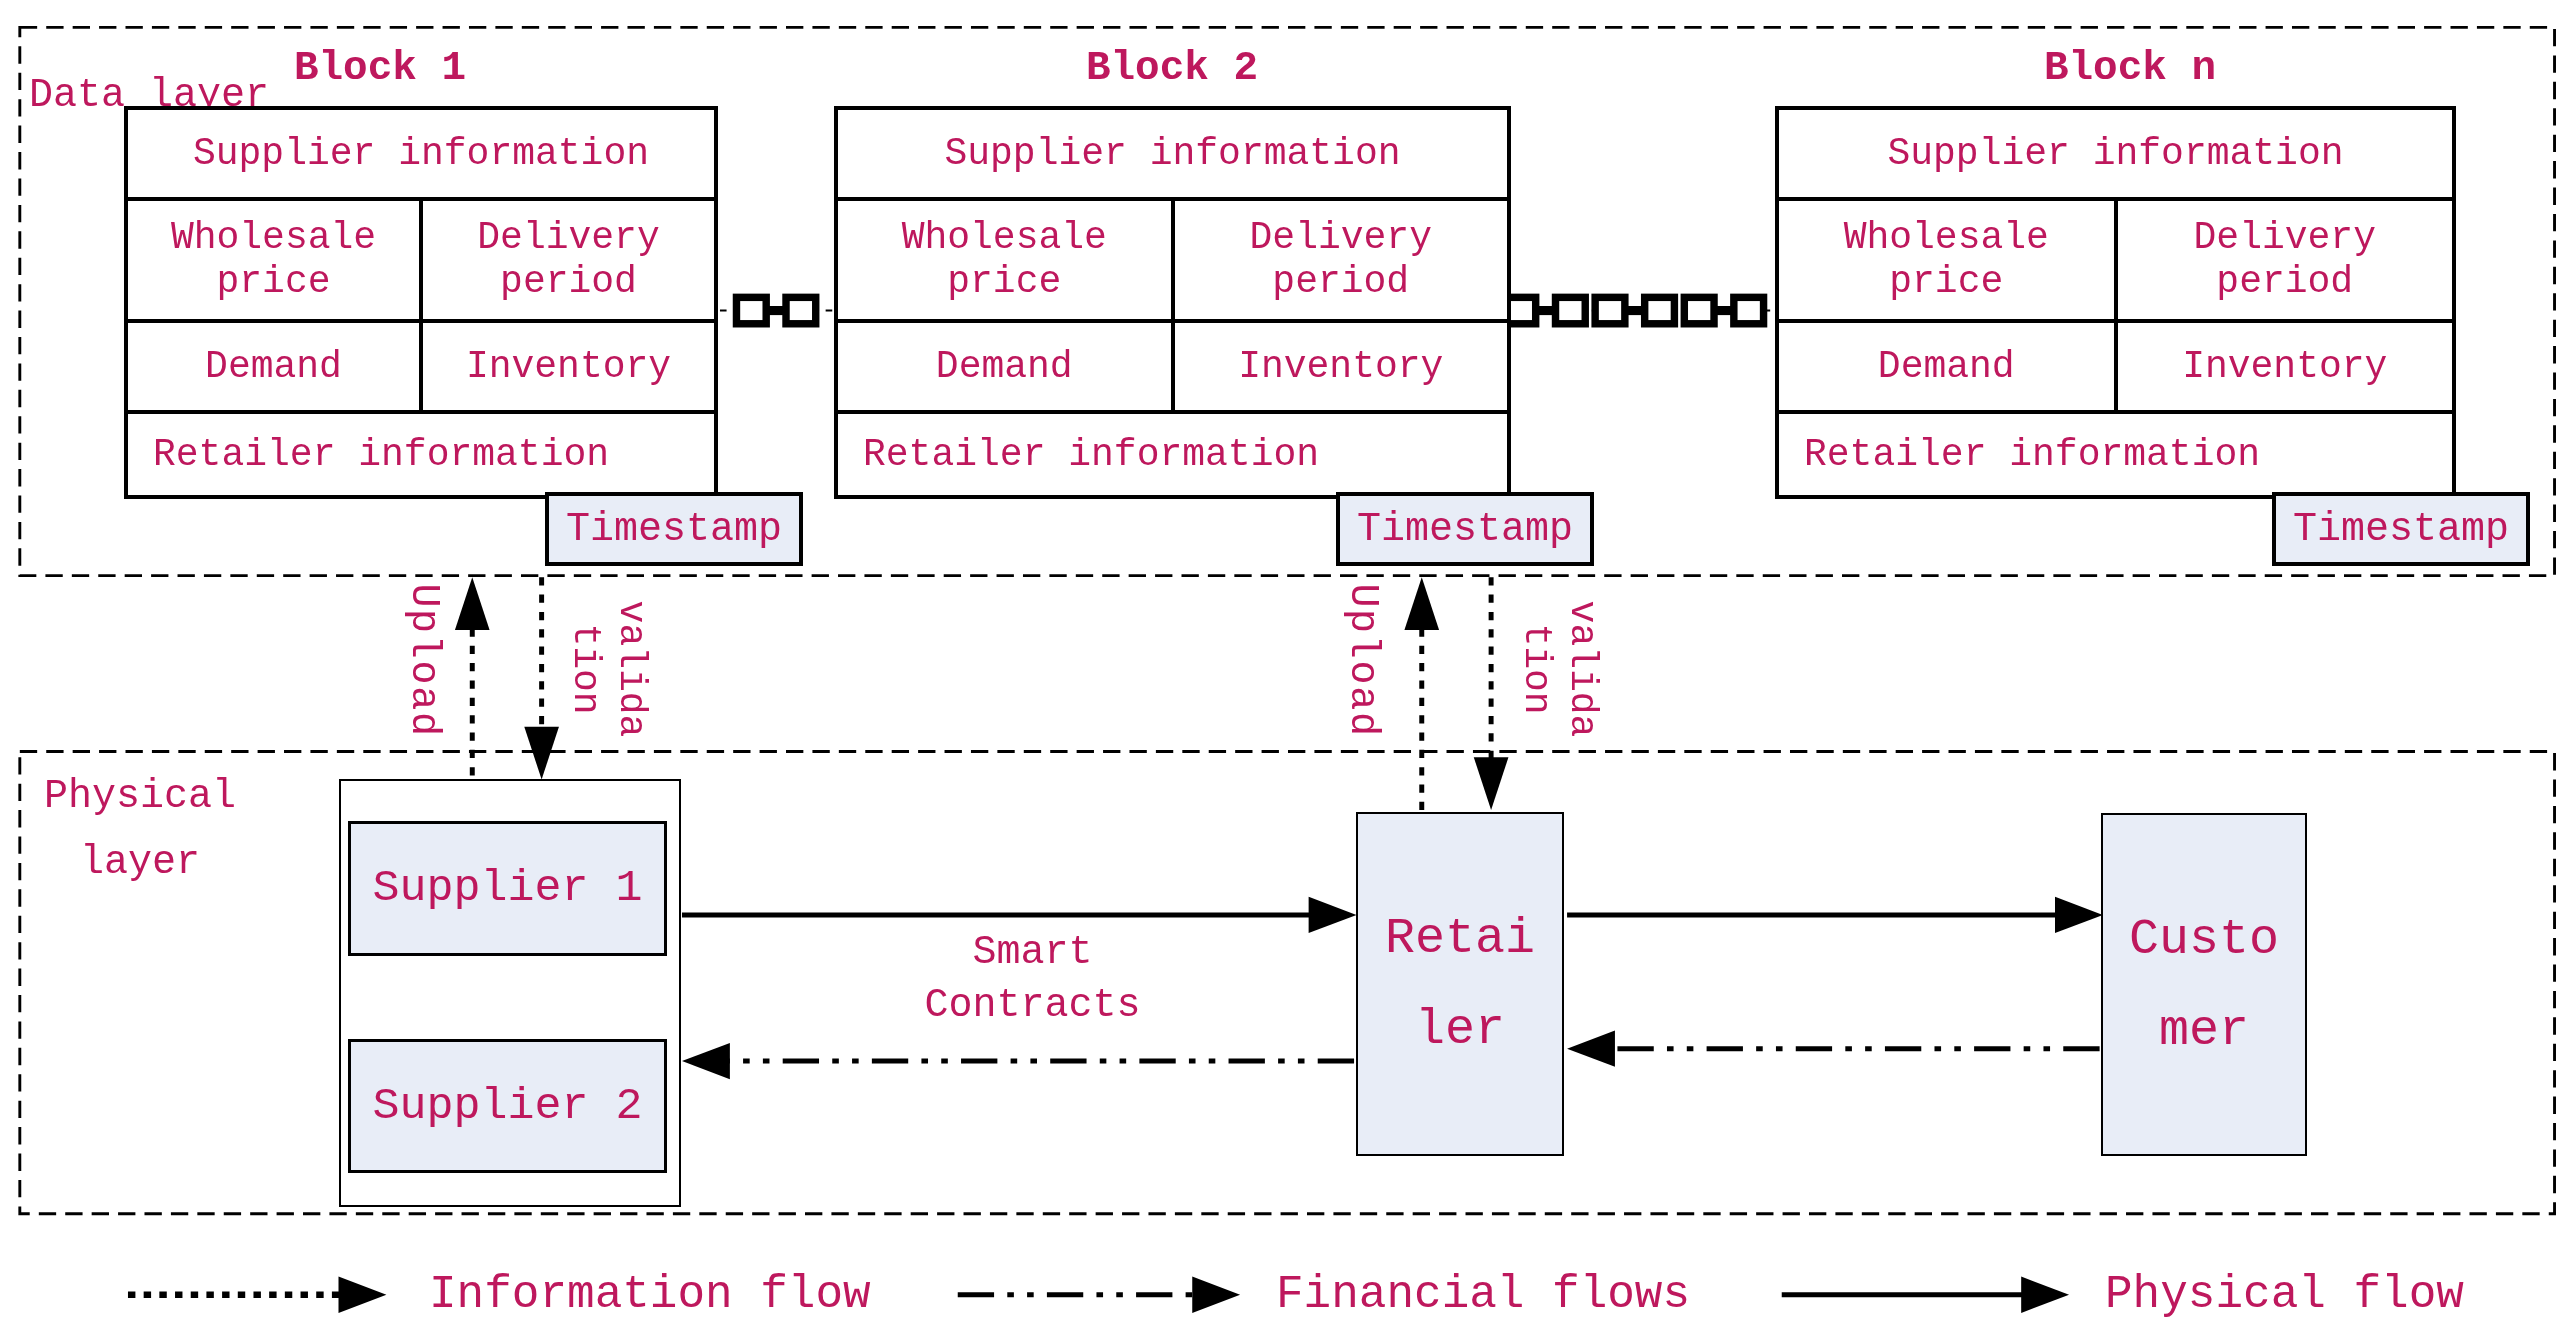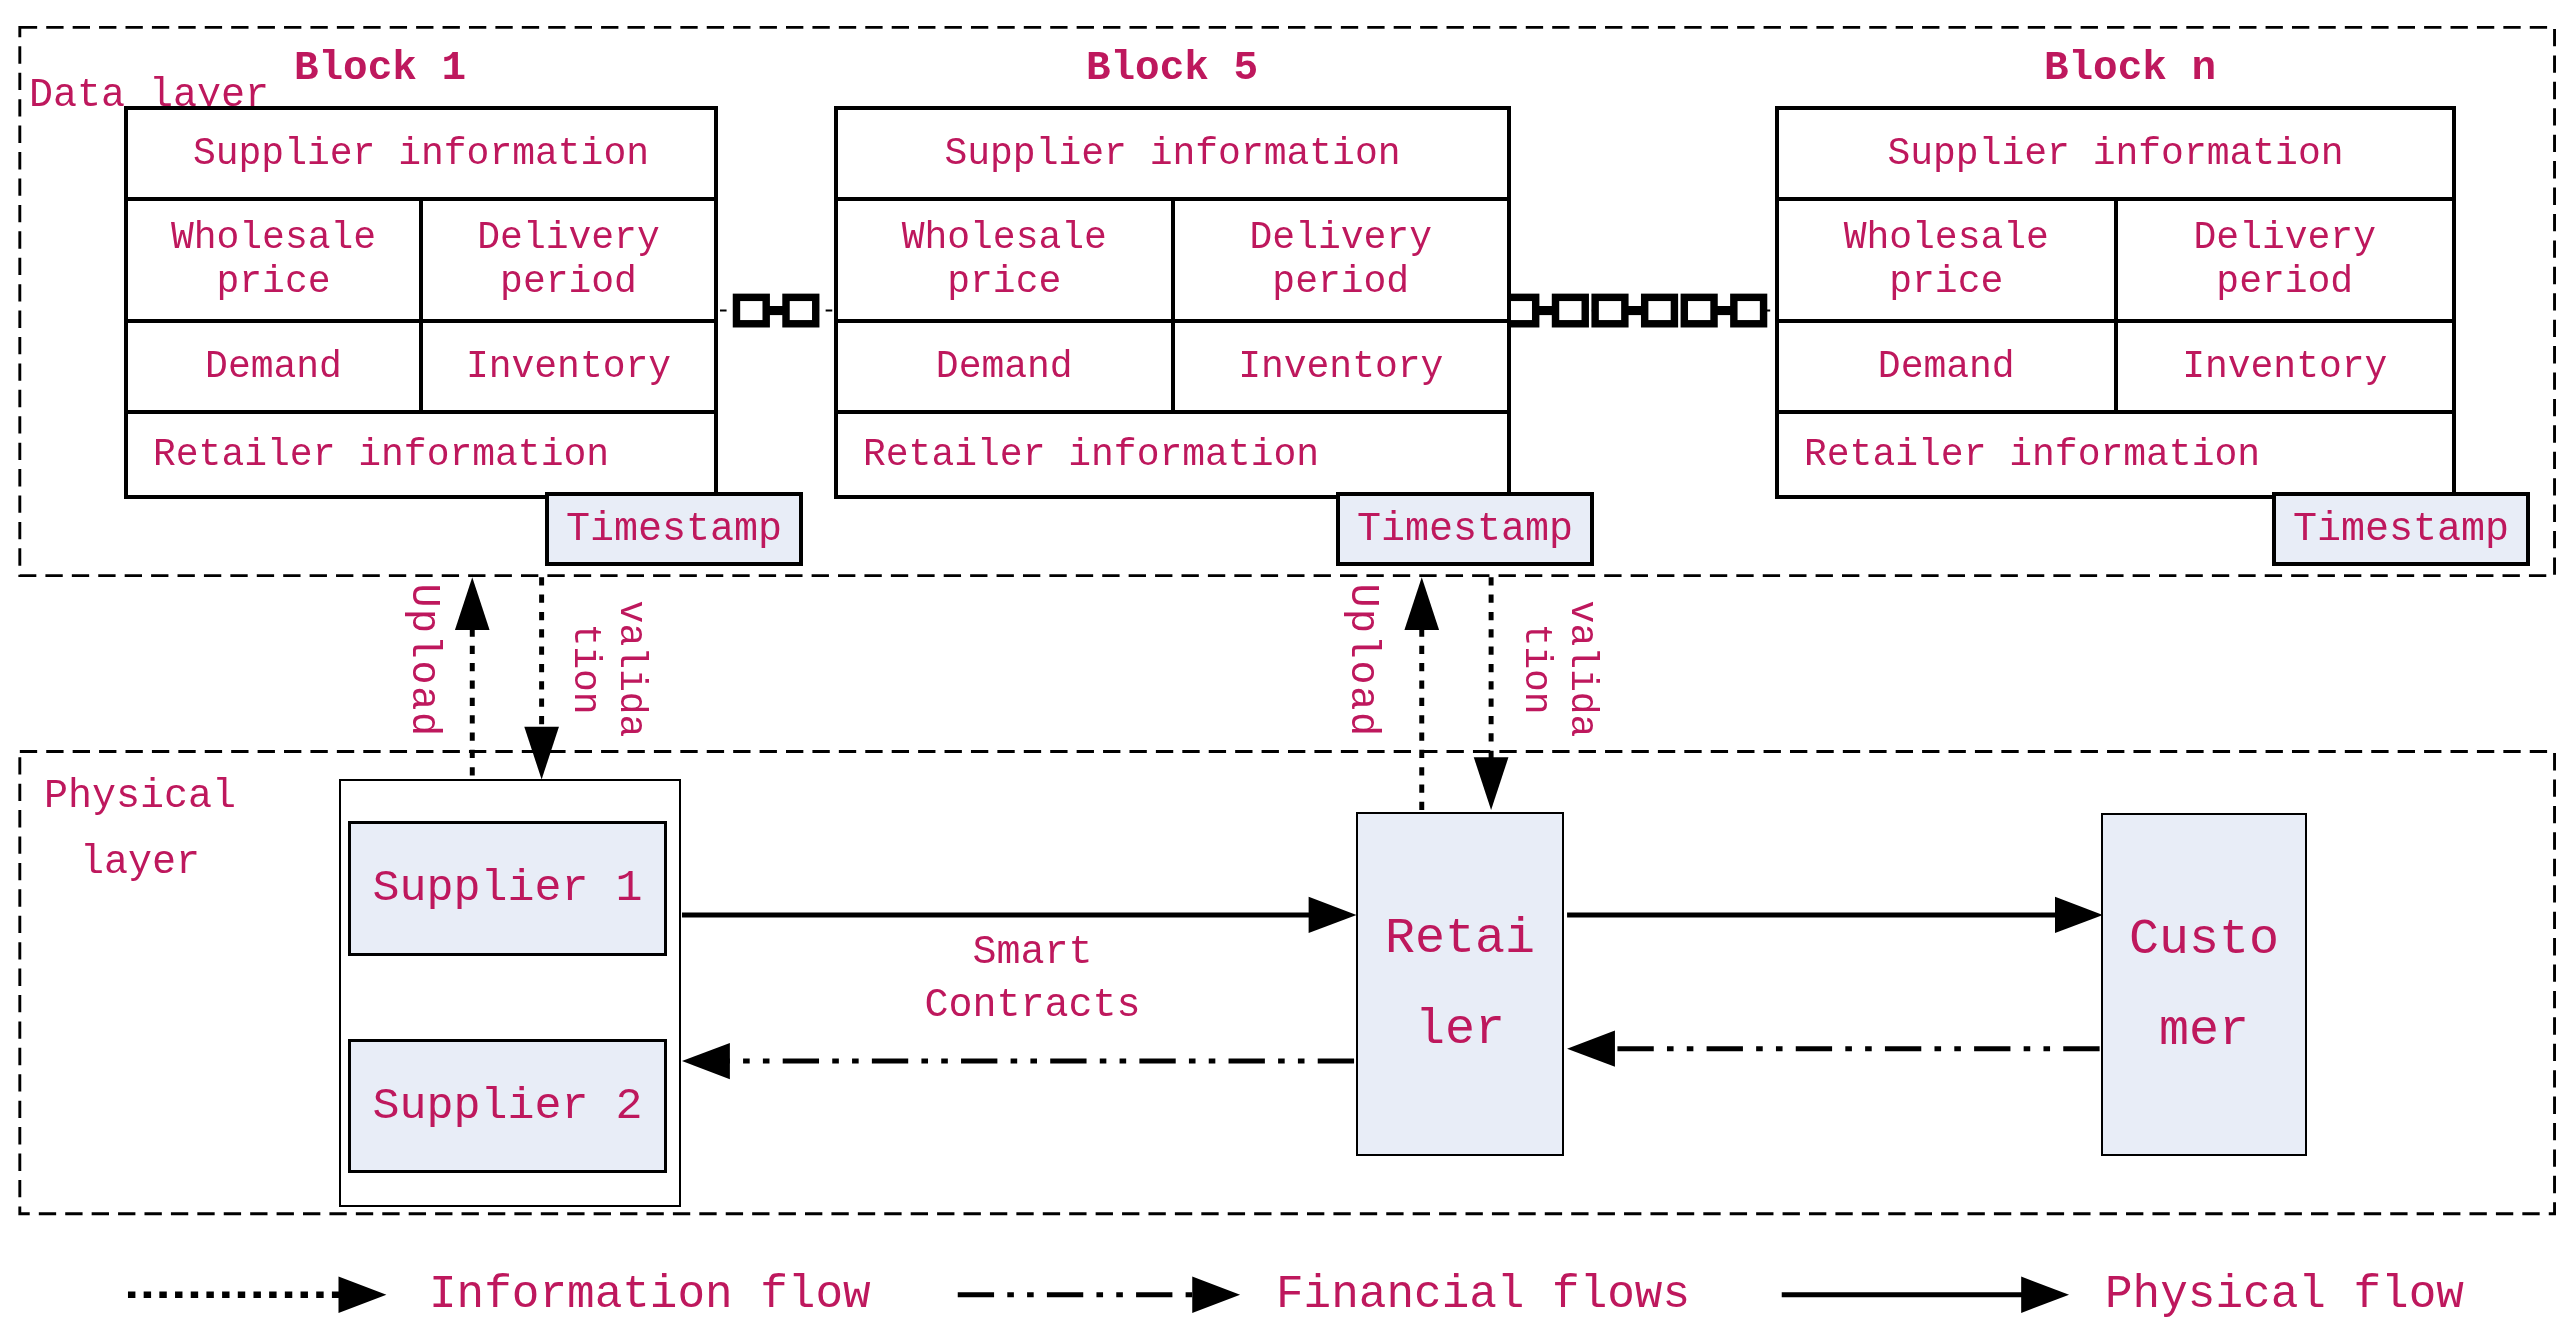--- a/index.html
+++ b/index.html
@@ -147,21 +147,21 @@
     <div class="trow r3">
       <div class="cell split">Demand</div>
       <div class="cell">Inventory</div>
     </div>
     <div class="trow r4">
         <div class="cell">Retailer information</div>
       </div>
   </div>
   <div class="abs timestamp" style="left:545px;">Timestamp</div>
 
-  <div class="abs block-title" style="left:1040px;">Block 5</div>
+  <div class="abs block-title" style="left:1040px;">Block 2</div>
   <div class="abs block-table" style="left:834px;width:677px;">
     <div class="trow r1">
         <div class="cell">Supplier information</div>
       </div>
     <div class="trow r2">
       <div class="cell split">Wholesale
 price</div>
       <div class="cell">Delivery
 period</div>
     </div>

